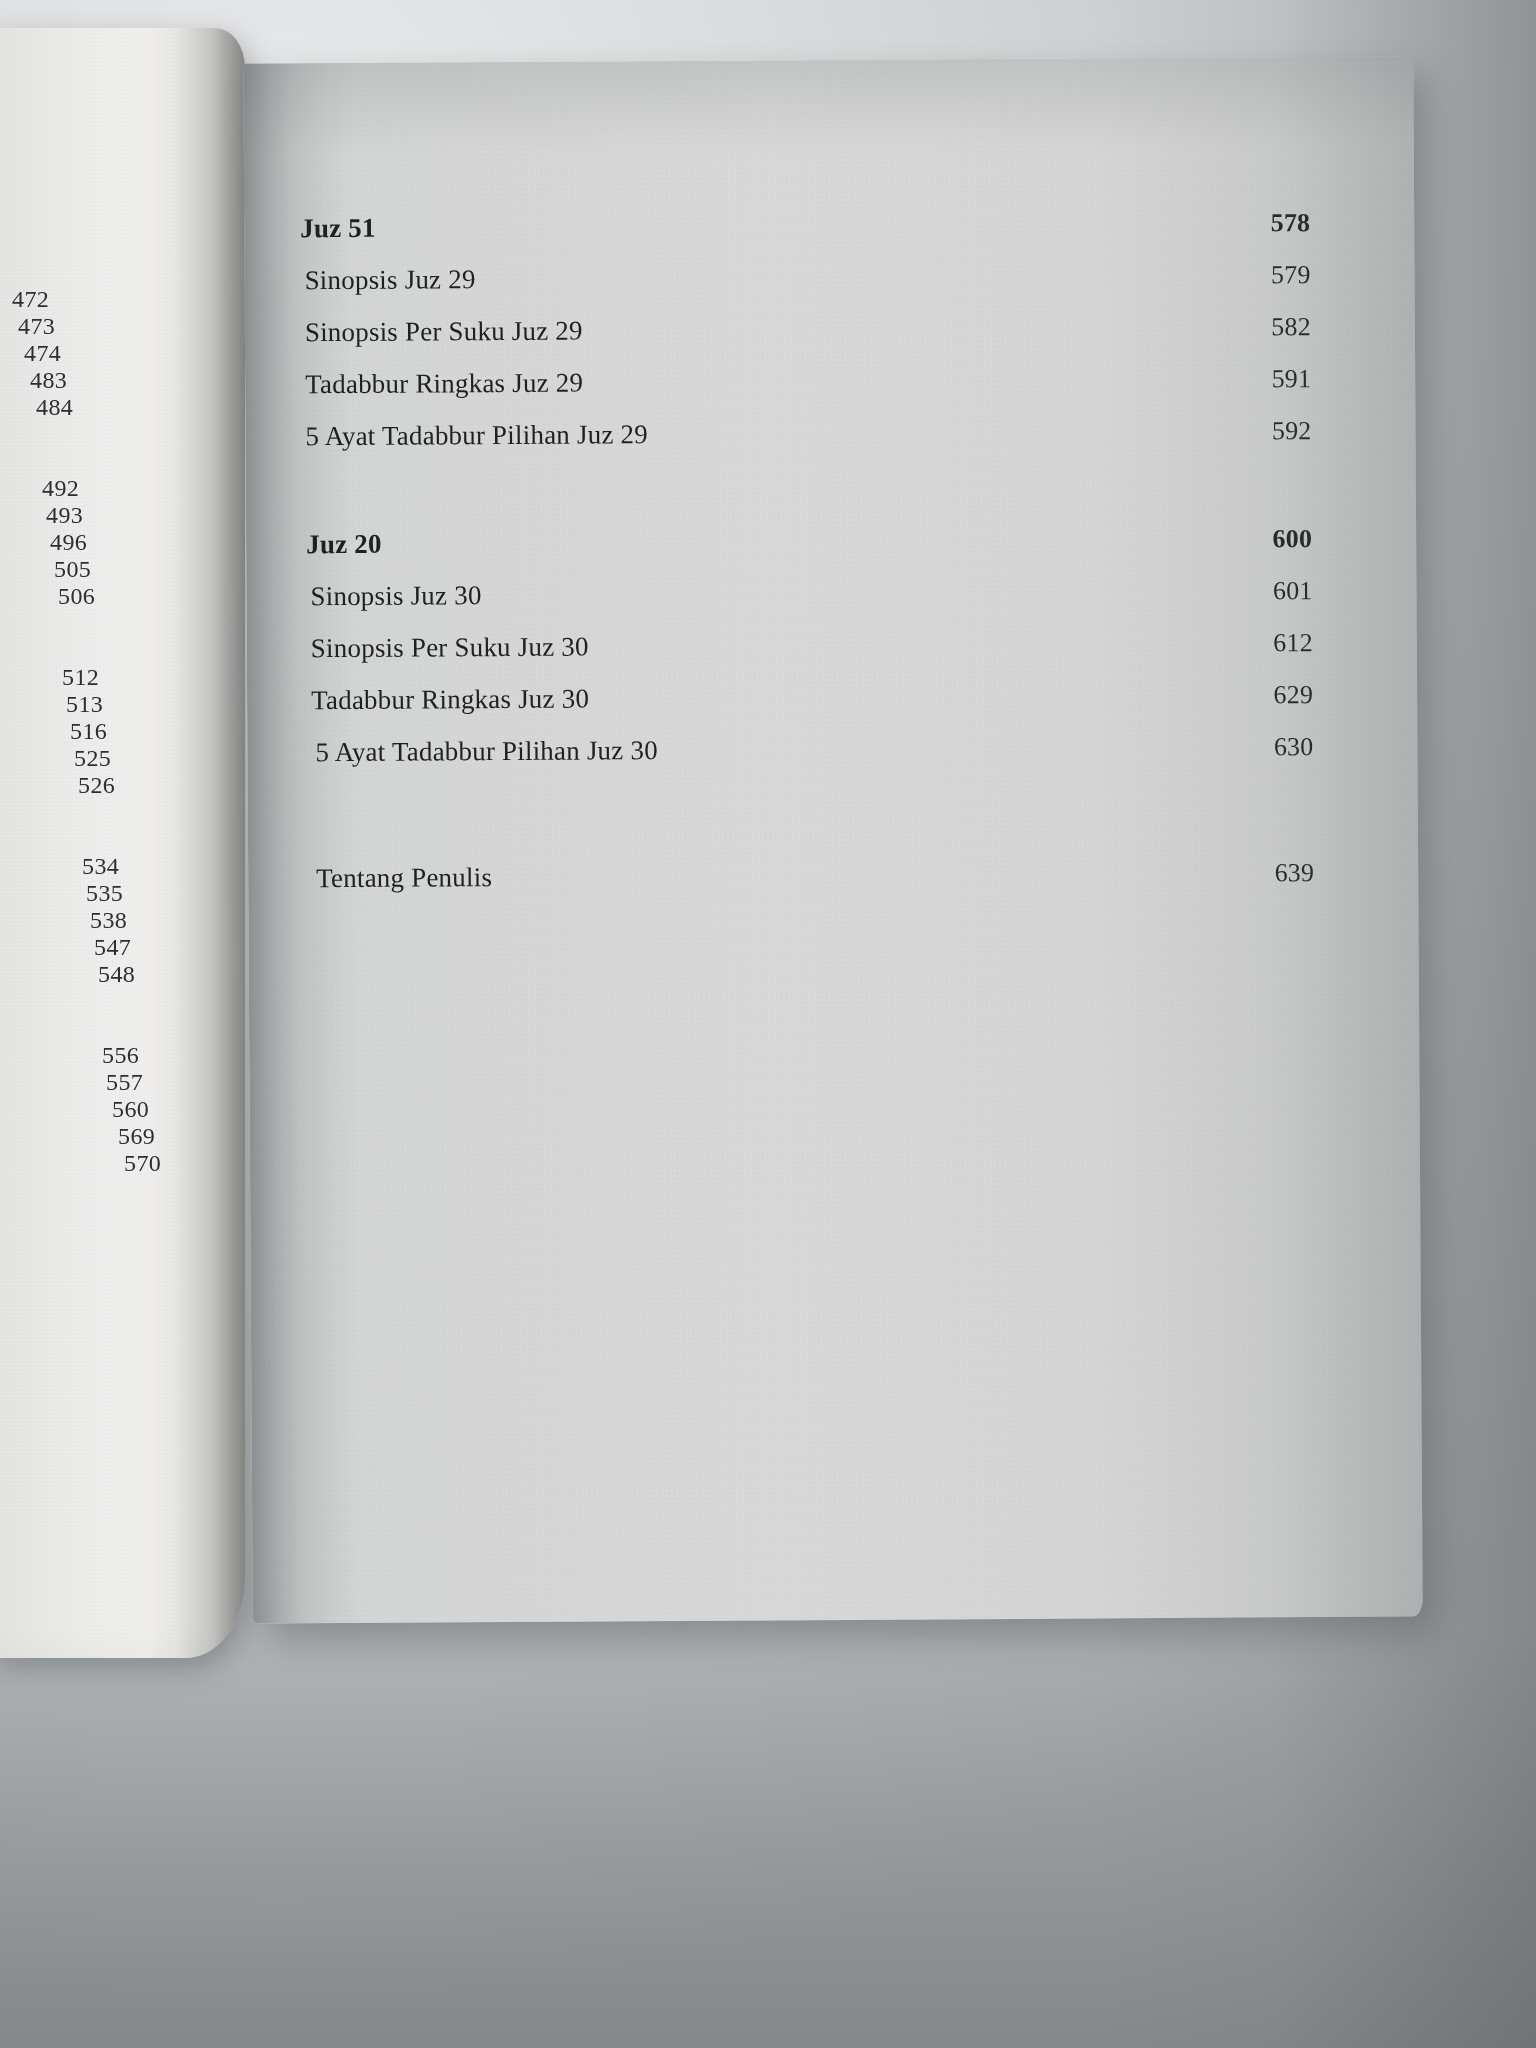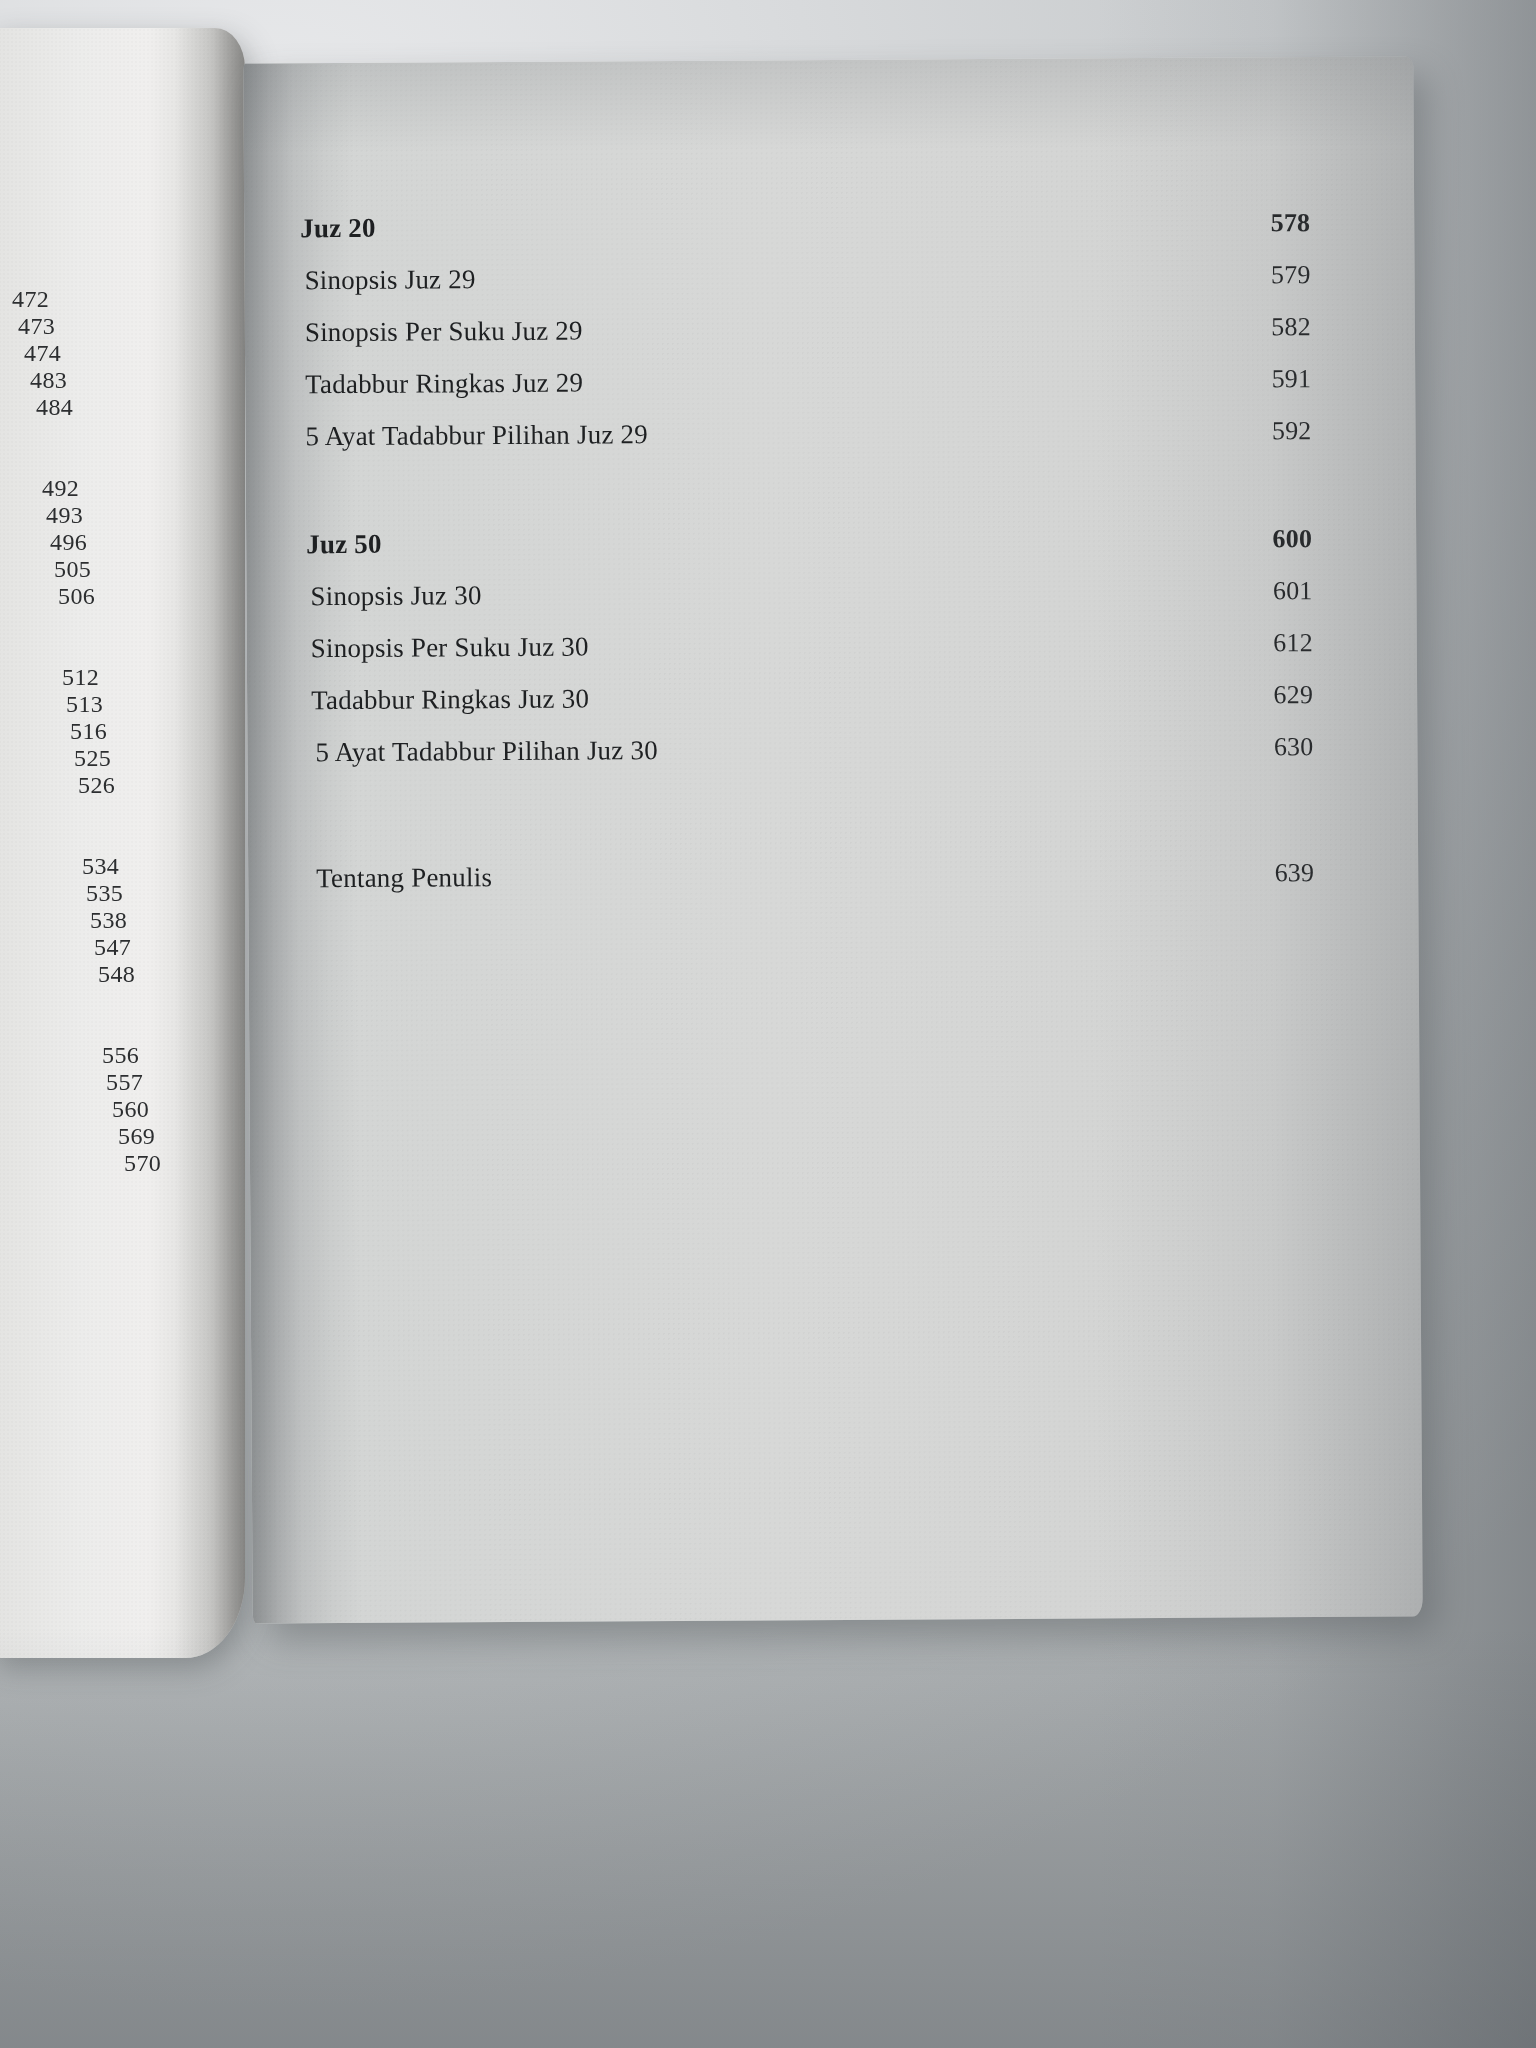--- a/index.html
+++ b/index.html
@@ -203,21 +203,21 @@
 </div>
 
 <div class="right-page">
   <div class="grain"></div>
   <div class="gutter-shade"></div>
   <div class="page-top-shade"></div>
 
   <div class="toc">
 
     <div class="toc-row group">
-      <span class="toc-title">Juz 20</span>
+      <span class="toc-title">Juz 51</span>
       <span class="toc-page">578</span>
     </div>
     <div class="toc-row">
       <span class="toc-title indent-1">Sinopsis Juz 29</span>
       <span class="toc-page">579</span>
     </div>
     <div class="toc-row">
       <span class="toc-title indent-1">Sinopsis Per Suku Juz 29</span>
       <span class="toc-page">582</span>
     </div>
@@ -226,21 +226,21 @@
       <span class="toc-page">591</span>
     </div>
     <div class="toc-row">
       <span class="toc-title indent-1">5 Ayat Tadabbur Pilihan Juz 29</span>
       <span class="toc-page">592</span>
     </div>
 
     <div class="toc-gap"></div>
 
     <div class="toc-row group">
-      <span class="toc-title indent-1">Juz 50</span>
+      <span class="toc-title indent-1">Juz 20</span>
       <span class="toc-page">600</span>
     </div>
     <div class="toc-row">
       <span class="toc-title indent-2">Sinopsis Juz 30</span>
       <span class="toc-page">601</span>
     </div>
     <div class="toc-row">
       <span class="toc-title indent-2">Sinopsis Per Suku Juz 30</span>
       <span class="toc-page">612</span>
     </div>

